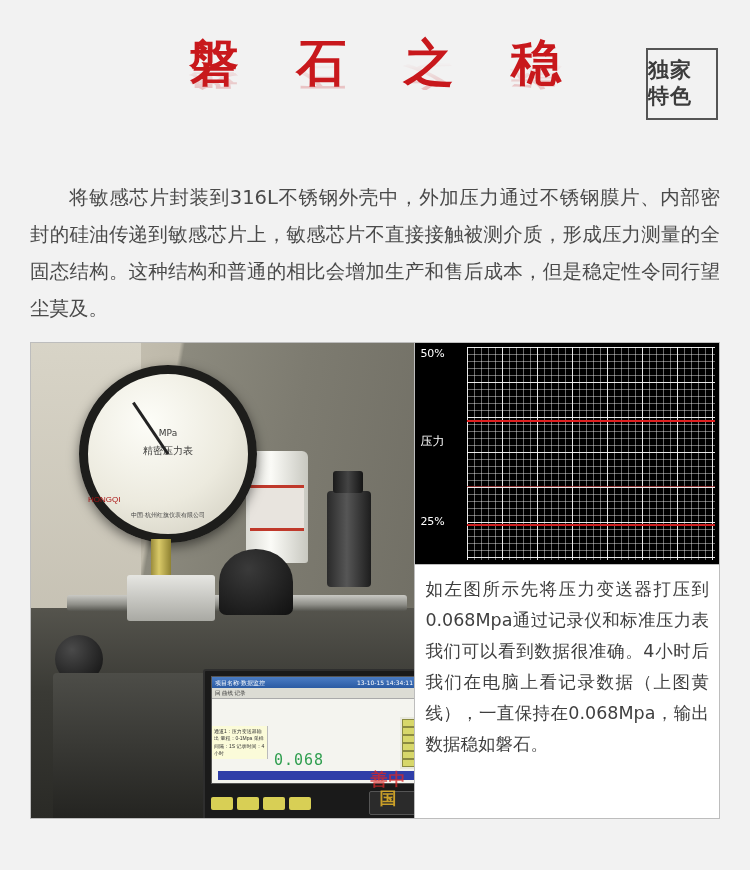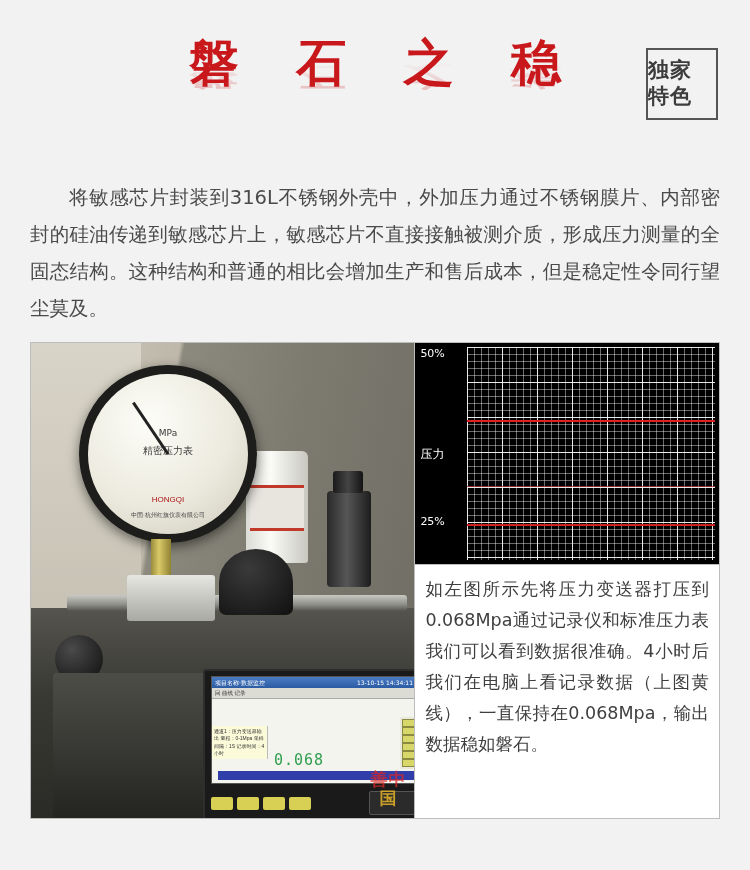--- a/index.html
+++ b/index.html
@@ -170,21 +170,21 @@
     position: absolute; left: 0; right: 0; top: 54px;
     text-align: center; font-size: 9px; color: #3a3a38;
     font-family: "DejaVu Sans", sans-serif;
   }
   .ph-gauge .g-txt2 {
     position: absolute; left: 0; right: 0; top: 70px;
     text-align: center; font-size: 10px; color: #3a3a38;
   }
   .ph-gauge .g-brand {
     position: absolute; left: 0; right: 0; bottom: 30px;
-    text-align: center; font-size: 8px; color: #a11;
+    text-align: left; font-size: 8px; color: #a11;
   }
   .ph-gauge .g-foot {
     position: absolute; left: 0; right: 0; bottom: 14px;
     text-align: center; font-size: 6px; color: #444;
   }
   .ph-gauge-stem {
     position: absolute; left: 120px; top: 196px; width: 20px; height: 46px;
     background: linear-gradient(90deg, #9a8c3c, #d9c968 40%, #8f8232);
   }
   .ph-bottle {
@@ -465,21 +465,21 @@
         <div>善中</div>
         <div class="l2">国</div>
       </div>
     </div>
 
     <div class="rightcol">
 
       <div class="chart">
         <div class="plot"></div>
         <div class="axis-label" style="top:4px;">50%</div>
-        <div class="axis-label ylab" style="top:103px;">压力</div>
+        <div class="axis-label ylab" style="top:90px;">压力</div>
         <div class="axis-label" style="top:172px;">25%</div>
         <div class="series-red" style="top:77px;"></div>
         <div class="series-dim" style="top:143px;"></div>
         <div class="series-bottom" style="top:181px;"></div>
       </div>
 
       <div class="caption">如左图所示先将压力变送器打压到0.068Mpa通过记录仪和标准压力表我们可以看到数据很准确。4小时后我们在电脑上看记录数据（上图黄线），一直保持在0.068Mpa，输出数据稳如磐石。</div>
     </div>
   </div>
 </div>

